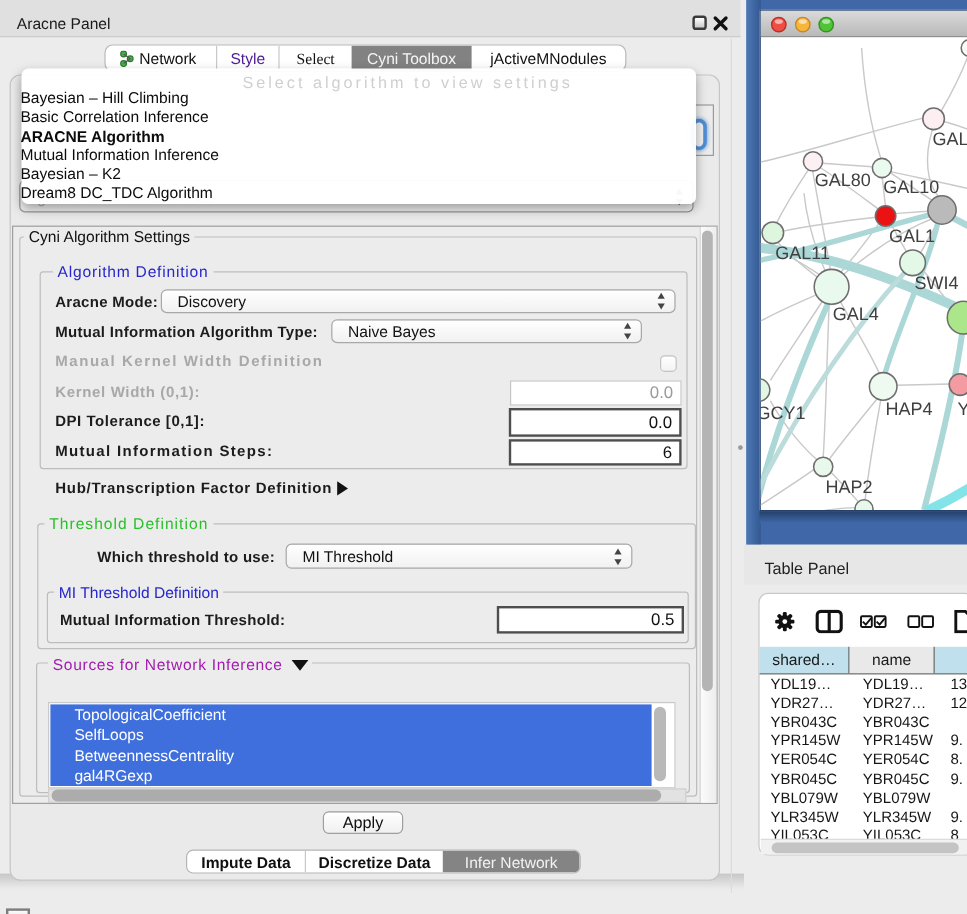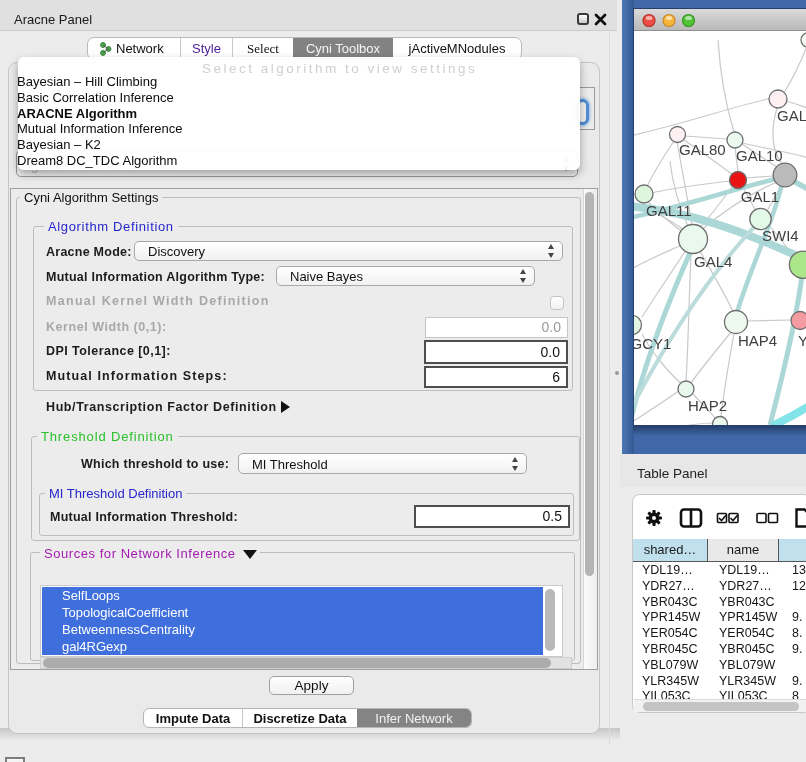--- a/index.html
+++ b/index.html
@@ -111,33 +111,33 @@
 <div class="field" style="left:414px;top:505px;width:156px;height:23px;border:2px solid #4e4e4e;line-height:19px;">0.5</div>
 
 <div class="gbox" style="left:30px;top:552px;width:545px;height:109px;"></div>
 <div class="glabel" style="left:40px;top:546px;color:#a21caf;padding-right:24px;letter-spacing:.55px;">Sources for Network Inference</div>
 <div class="abs" style="left:243px;top:550px;width:0;height:0;border-left:7px solid transparent;border-right:7px solid transparent;border-top:9px solid #111;"></div>
 
 <div class="lbl abs" style="left:55px;top:566px;margin-top:32px;">Data Attributes</div>
 
 <div class="abs" style="left:40px;top:585px;width:523px;height:72px;background:#fff;border:1px solid #c9c9c9;"></div>
 <div class="abs" style="left:42px;top:587px;width:501px;height:68px;background:#3e6fdd;color:#fff;font-size:13px;">
+  <div style="padding-left:20px;height:17px;line-height:17px;">TopologicalCoefficient</div>
   <div style="padding-left:20px;height:17px;line-height:17px;">SelfLoops</div>
-  <div style="padding-left:20px;height:17px;line-height:17px;">TopologicalCoefficient</div>
   <div style="padding-left:20px;height:17px;line-height:17px;">BetweennessCentrality</div>
   <div style="padding-left:20px;height:17px;line-height:17px;">gal4RGexp</div>
 </div>
 <div class="abs" style="left:545px;top:589px;width:10px;height:62px;background:#b9b9b9;border-radius:5px;"></div>
 
 <div class="abs" style="left:40px;top:657px;width:532px;height:12px;background:#e2e2e2;border:1px solid #cfcfcf;"></div>
 <div class="abs" style="left:43px;top:658px;width:508px;height:10px;background:#acacac;border-radius:5px;"></div>
 
-<div class="abs" style="left:269px;top:676px;width:85px;height:19px;background:linear-gradient(#ffffff,#f0f0f0);border:1px solid #9f9f9f;border-radius:5px;text-align:center;line-height:18px;font-size:13.5px;color:#111;">Apply</div>
-
-<div class="abs" style="left:143px;top:708px;width:329px;height:20px;background:#fff;border:1px solid #b5b5b5;border-radius:6px;overflow:hidden;display:flex;font-size:13px;font-weight:bold;color:#111;">
+<div class="abs" style="left:269px;top:676px;width:67px;height:19px;background:linear-gradient(#ffffff,#f0f0f0);border:1px solid #9f9f9f;border-radius:5px;text-align:center;line-height:18px;font-size:13.5px;color:#111;">Apply</div>
+
+<div class="abs" style="left:155px;top:708px;width:329px;height:20px;background:#fff;border:1px solid #b5b5b5;border-radius:6px;overflow:hidden;display:flex;font-size:13px;font-weight:bold;color:#111;">
   <div style="width:99px;border-right:1px solid #c8c8c8;display:flex;align-items:center;justify-content:center;">Impute Data</div>
   <div style="width:114px;display:flex;align-items:center;justify-content:center;">Discretize Data</div>
   <div style="flex:1;background:#848484;color:#f2f2f2;display:flex;align-items:center;justify-content:center;font-weight:normal;">Infer Network</div>
 </div>
 
 <div class="abs" style="left:5px;top:757px;width:20px;height:12px;border:2px solid #7d7d7d;background:linear-gradient(#fbfbfb,#e0e0e0);"></div>
 
 <div class="abs" style="left:609px;top:32px;width:1px;height:712px;background:#dcdcdc;"></div>
 
 <div class="abs" style="left:615px;top:371px;width:4px;height:4px;border-radius:2px;background:#9a9a9a;"></div>

